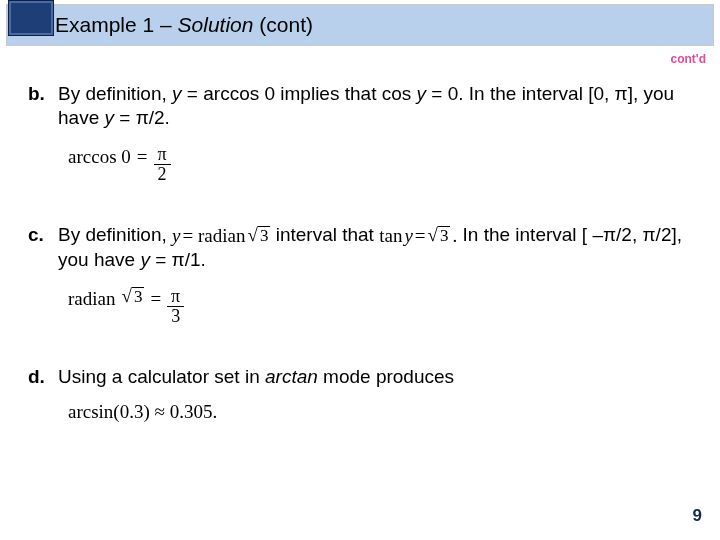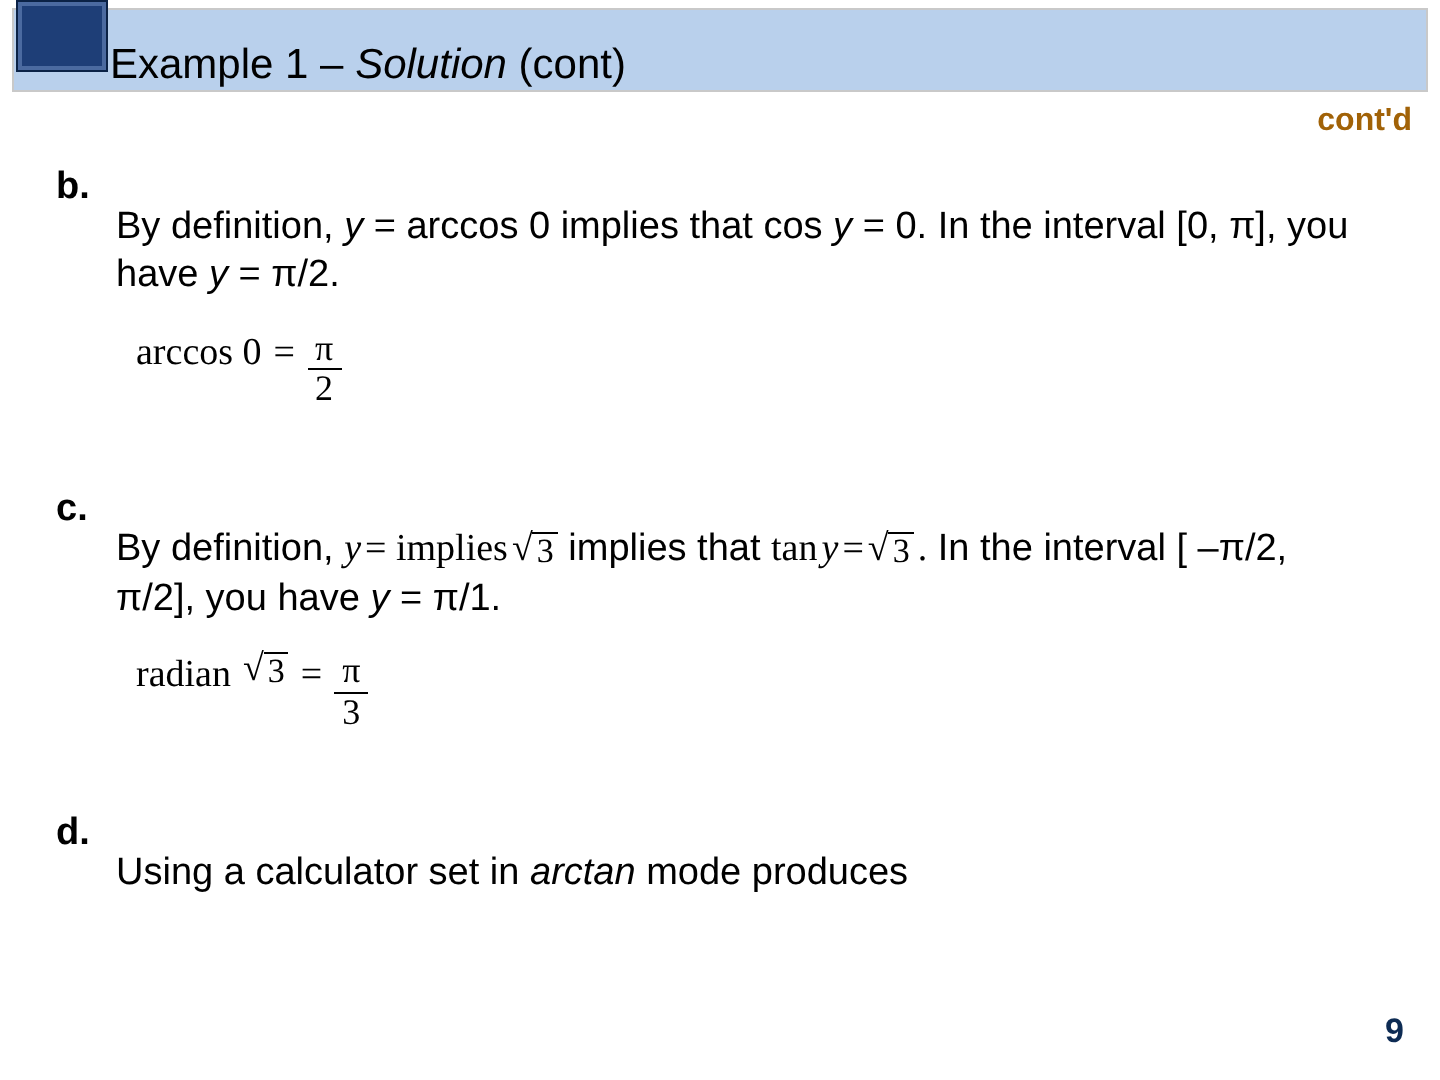--- a/index.html
+++ b/index.html
@@ -10,54 +10,54 @@
     font-family: Arial, Helvetica, sans-serif;
     color:#000;
     position:relative;
     overflow:hidden;
   }
   .title-bar {
     background:#b9d0ec;
     height:42px;
     margin: 4px 6px 0 6px;
     display:flex;
-    align-items:flex-end;
+    align-items:center;
     padding-left:48px;
     border:1px solid #c9c9c9;
   }
   .title-text {
     font-size:21px;
     font-weight:400;
     color:#000;
   }
   .title-text .normal { font-style:normal; }
   .title-text .italic { font-style:italic; }
   .cont-d {
     position:absolute;
     top:52px; right:14px;
-    font-size:16px;
+    font-size:12px;
     font-weight:bold;
-    color:#a16207;
+    color:#ec4899;
   }
   .tab-box {
     position:absolute;
     left:8px; top:0;
     width:46px; height:36px;
     background:#1e3e77;
     border:1px solid #0b2246;
     box-shadow: inset 0 0 0 2px #4b6aa0;
   }
   .content {
     padding: 36px 28px 0 28px;
     font-size:19px;
     line-height:1.28;
   }
   .item { display:flex; margin-bottom:14px; max-width:660px; }
   .item .label { font-weight:bold; width:30px; flex:0 0 30px; }
-  .item .body { flex:1;margin-top:20px; }
+  .item .body { flex:1; }
   .ital { font-style:italic; }
   .eq-area { margin: 8px 0 38px 40px; }
   .frac {
     display:inline-flex;
     flex-direction:column;
     align-items:center;
     vertical-align:middle;
     font-family: "Times New Roman", Times, serif;
     font-size:18px;
     line-height:1.1;
@@ -125,27 +125,27 @@
       </span>
     </span>
   </div>
 
   <div class="item">
     <div class="label">c.</div>
     <div class="body">
       <span>By definition, </span>
       <span class="inline-eq">
         <span class="ital">y</span>
-          <span> = implies</span>
+          <span> = radian</span>
         <span class="sqrt-box">
             <span class="sqrt-sym">√</span>
             <span class="sqrt-rad">3</span>
           </span>
       </span>
-      <span> implies that </span>
+      <span> interval that </span>
       <span class="inline-eq">
         <span>tan </span>
           <span class="ital">y</span>
           <span> = </span>
         <span class="sqrt-box">
             <span class="sqrt-sym">√</span>
             <span class="sqrt-rad">3</span>
           </span>
           <span>.</span>
       </span>
@@ -166,16 +166,21 @@
       </span>
     </span>
   </div>
 
   <div class="item" style="margin-bottom:10px;">
     <div class="label">d.</div>
     <div class="body">
       <span>Using a calculator set in </span><span class="ital">arctan</span><span> mode produces</span>
     </div>
   </div>
+  <div class="eq-area" style="margin-bottom:0;">
+    <span class="eqrow">
+      <span>arcsin(0.3) ≈ 0.305.</span>
+    </span>
+  </div>
 
 </div>
 
 <div class="page-num">9</div>
 
 </body></html>

